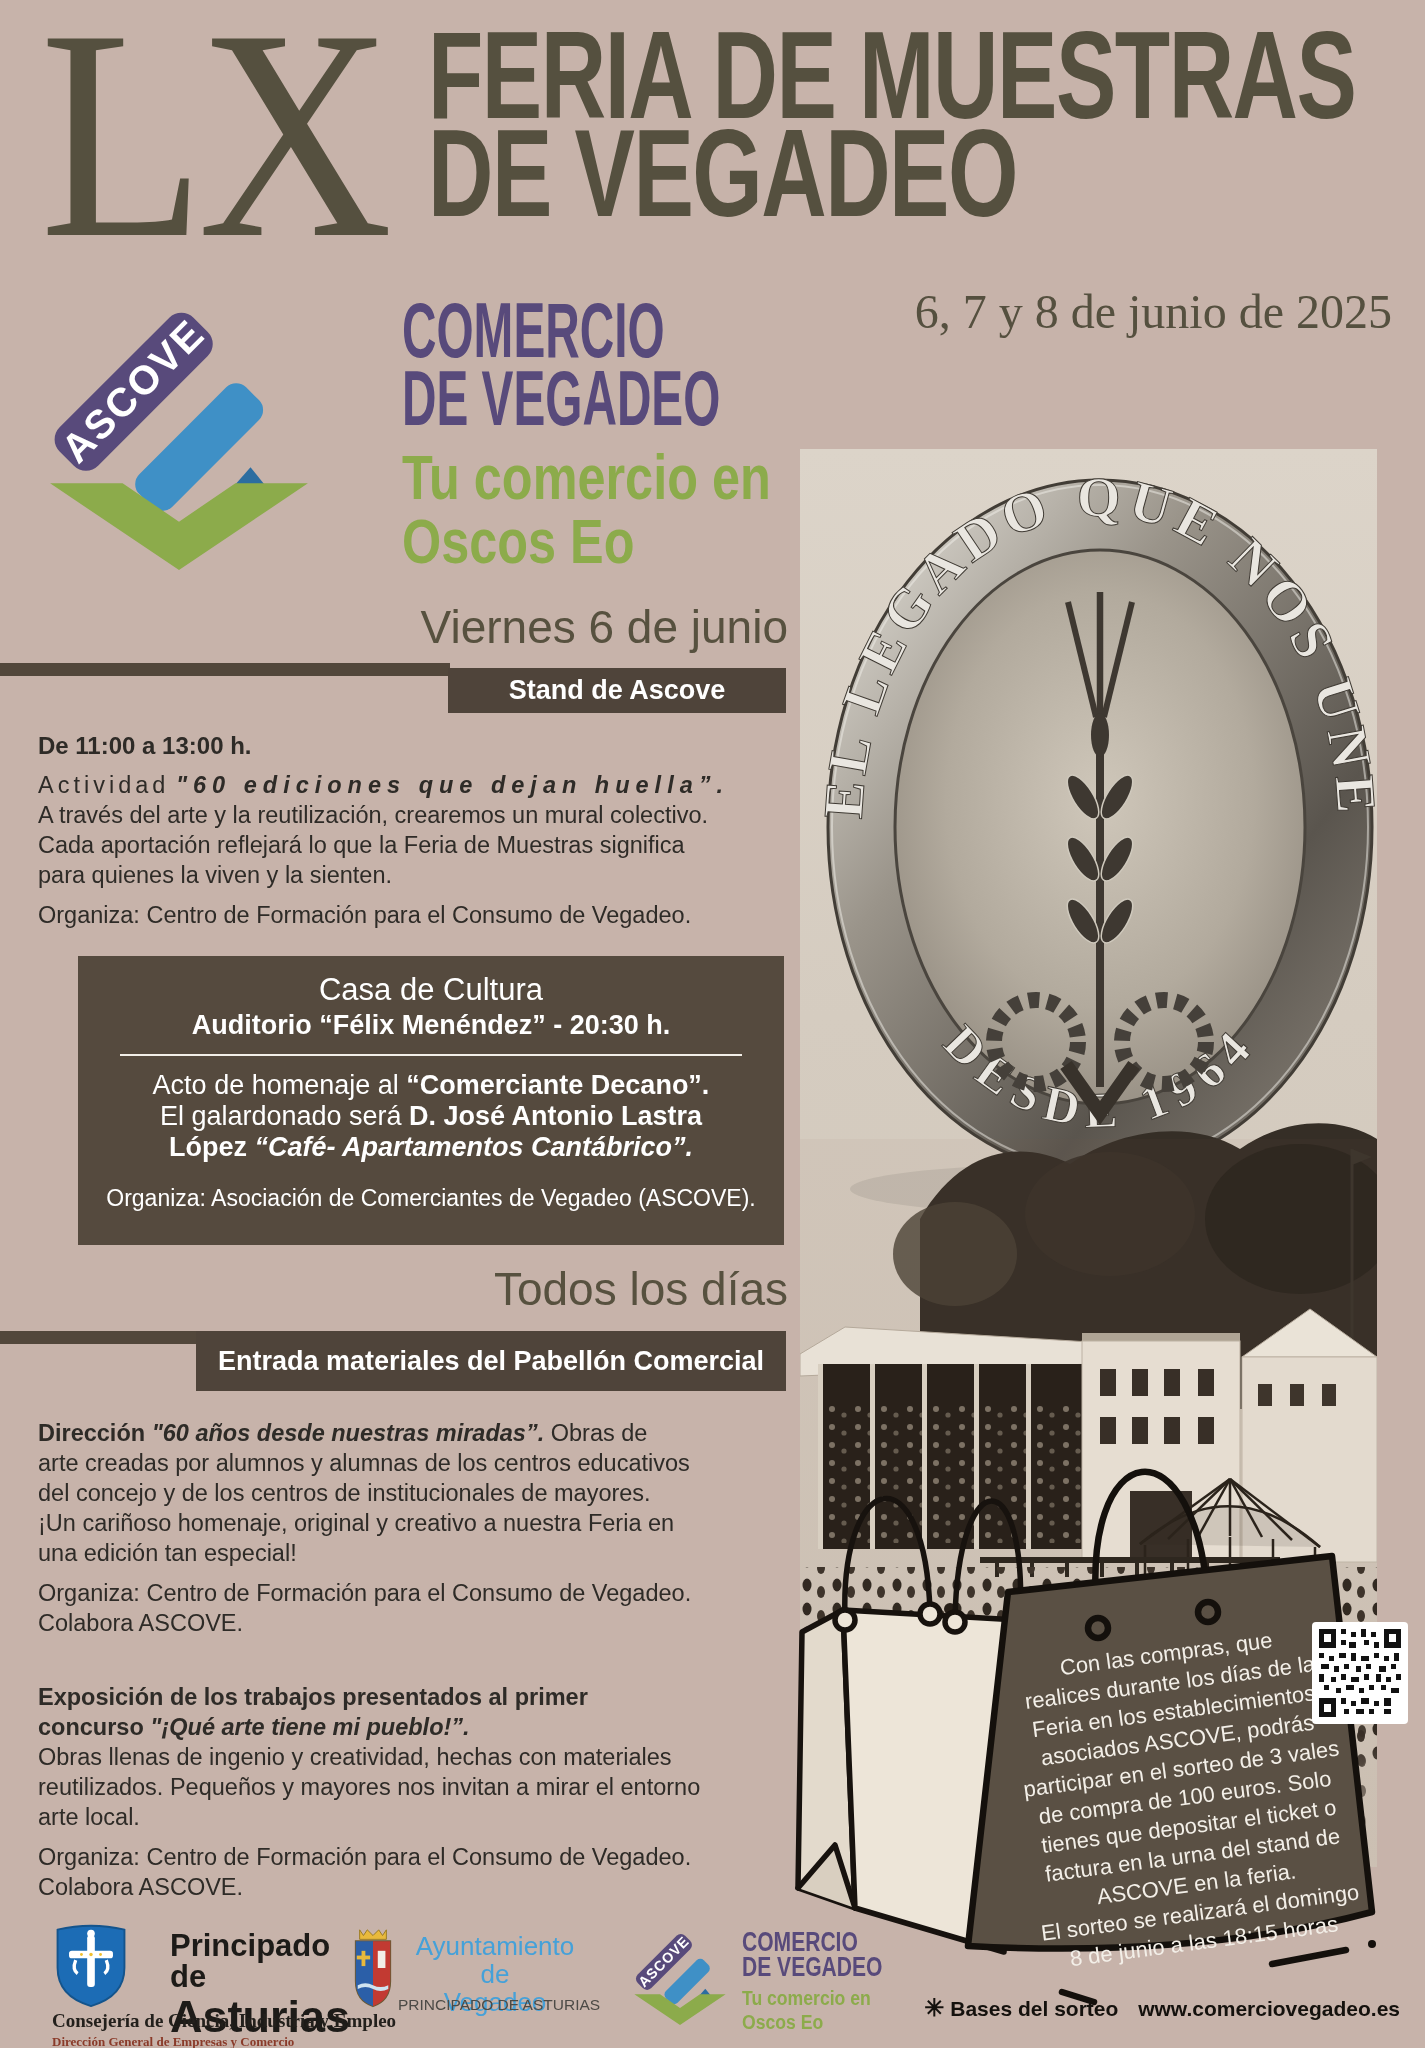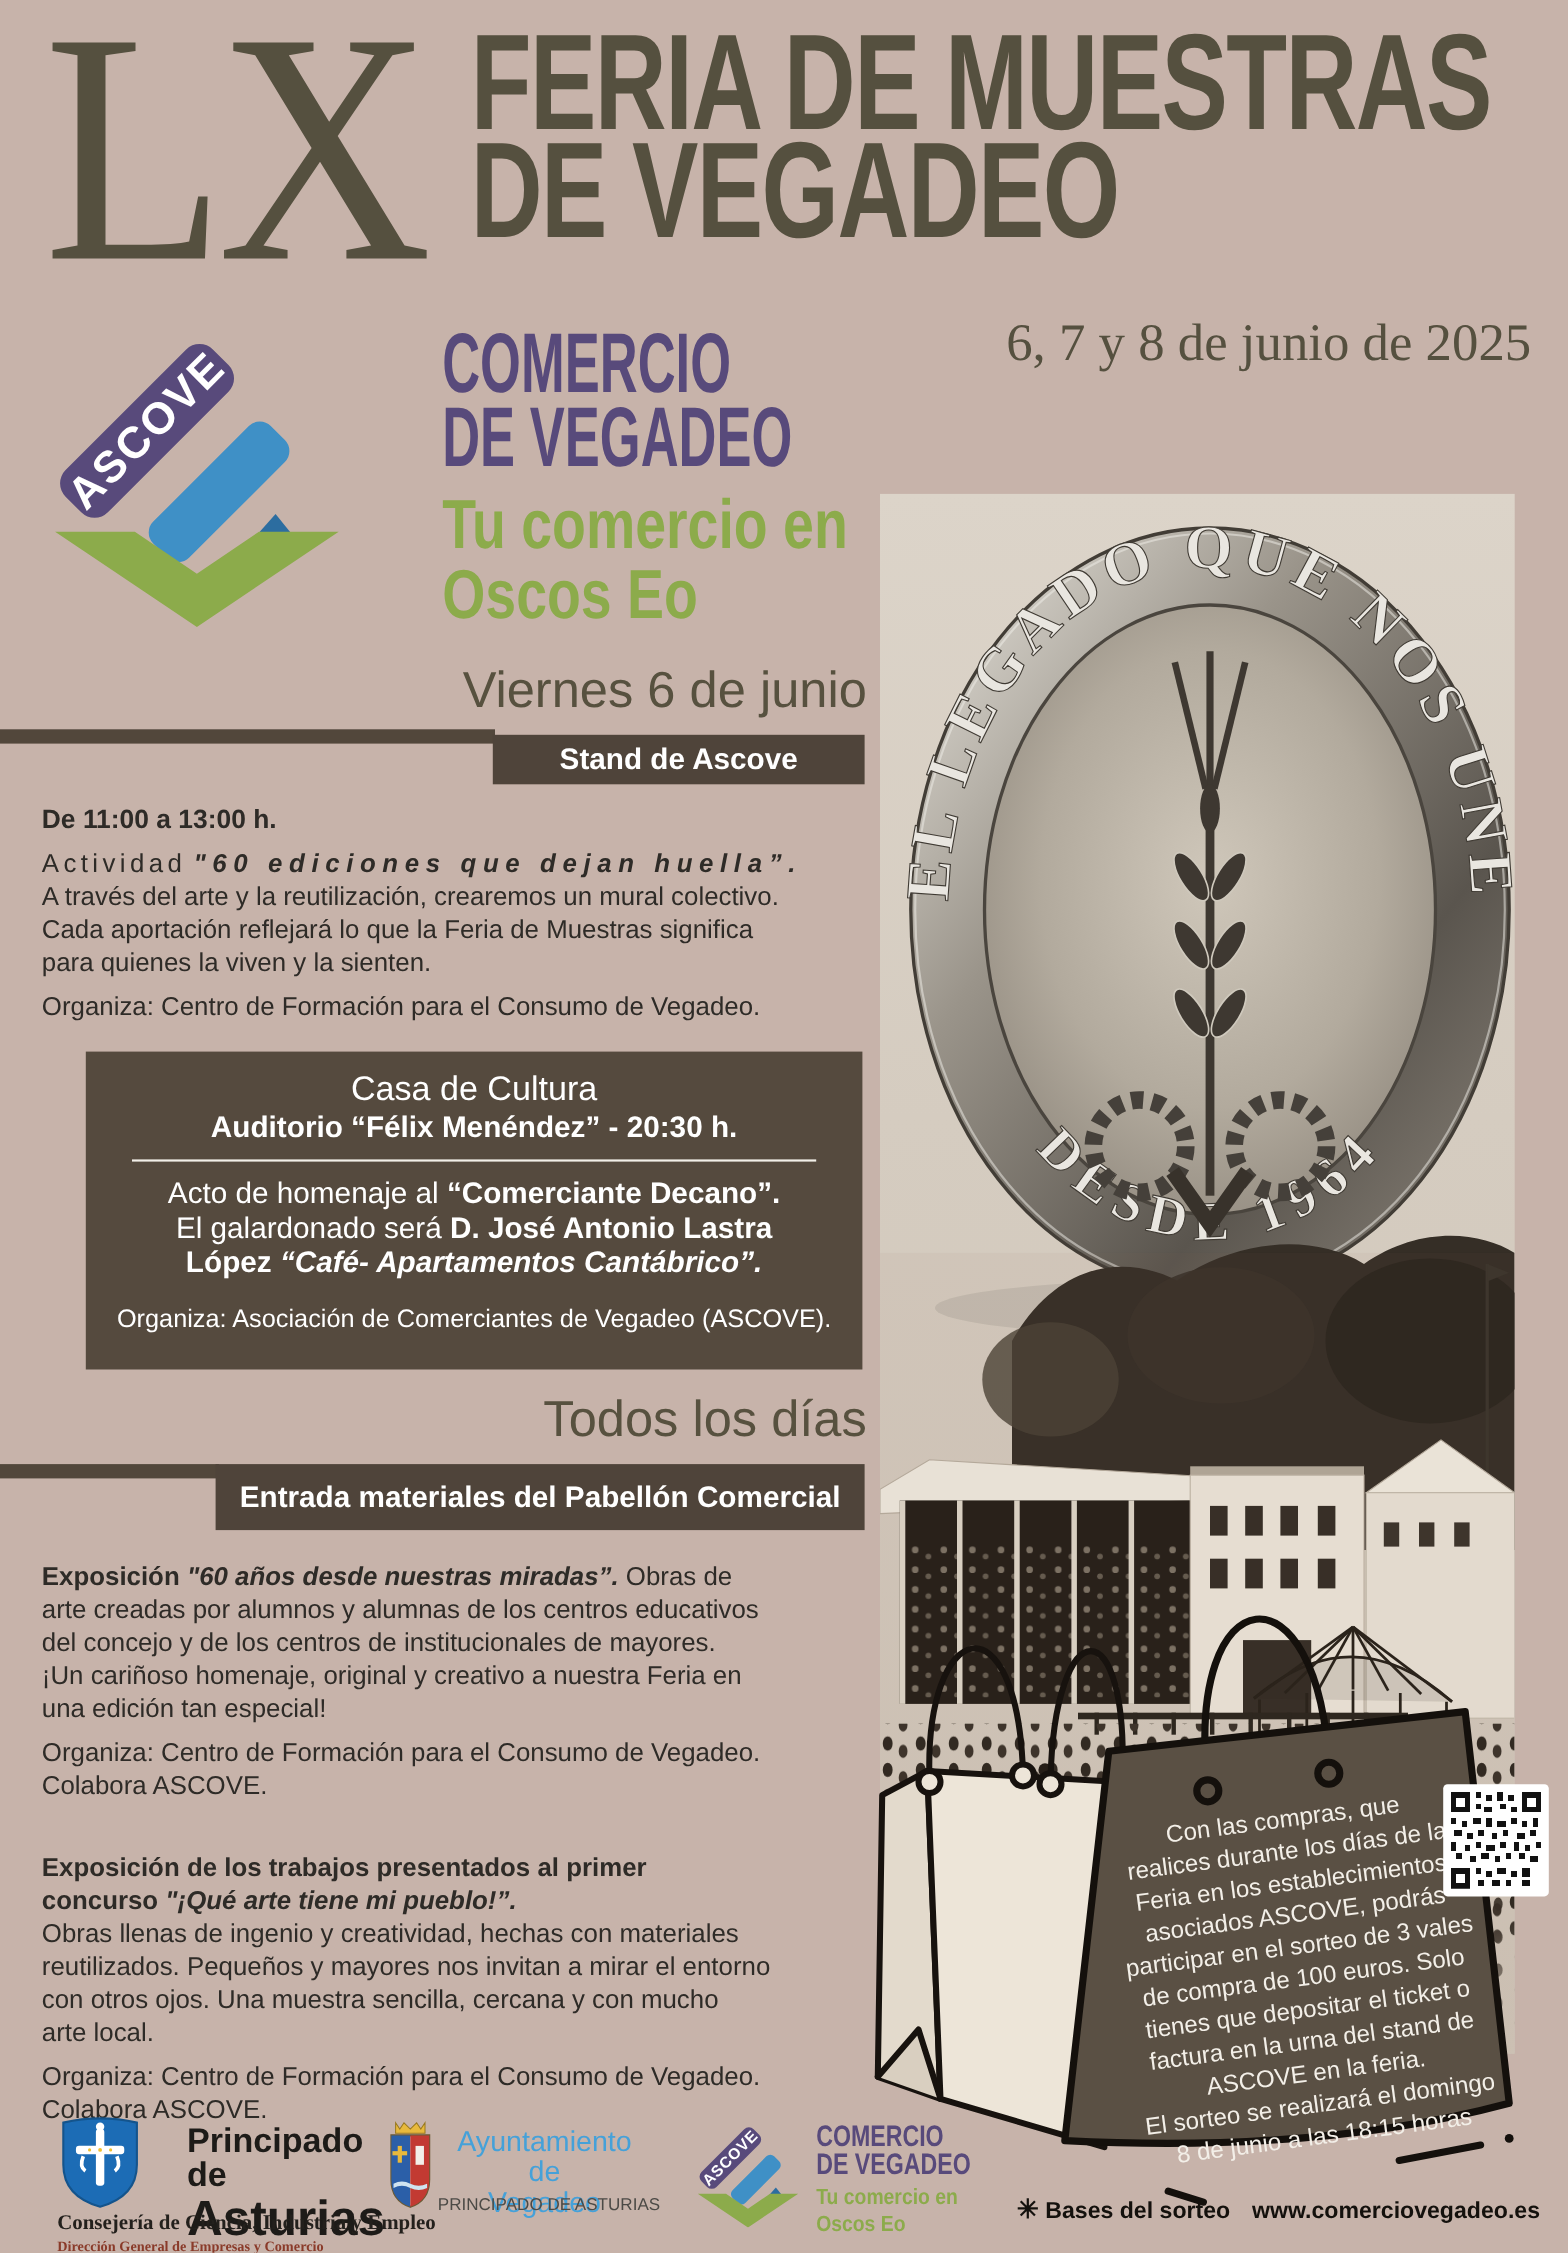--- a/index.html
+++ b/index.html
@@ -424,35 +424,34 @@
 </div>
 
 <div class="abs h-sec" style="top:1262px">Todos los días</div>
 <div class="abs rule" style="left:0;top:1331px;width:199px"></div>
 <div class="abs badge" style="left:196px;top:1331px;width:590px;height:60px">
   <span>Entrada materiales del Pabellón Comercial</span>
 </div>
 
 <div class="abs copy" style="left:38px;top:1418px;width:752px">
   <div class="ln">
-    <span class="b">Exposición </span><span class="bi">"60 años desde nuestras miradas”.</span><span> Obras de</span>
+    <span class="b">Dirección </span><span class="bi">"60 años desde nuestras miradas”.</span><span> Obras de</span>
   </div>
   <div class="ln">arte creadas por alumnos y alumnas de los centros educativos</div>
   <div class="ln">del concejo y de los centros de institucionales de mayores.</div>
   <div class="ln">¡Un cariñoso homenaje, original y creativo a nuestra Feria en</div>
   <div class="ln">una edición tan especial!</div>
   <div class="ln" style="margin-top:10px">Organiza: Centro de Formación para el Consumo de Vegadeo.</div>
   <div class="ln">Colabora ASCOVE.</div>
   <div class="ln b" style="margin-top:44px">Exposición de los trabajos presentados al primer</div>
   <div class="ln">
     <span class="b">concurso </span><span class="bi">"¡Qué arte tiene mi pueblo!”.</span>
   </div>
   <div class="ln">Obras llenas de ingenio y creatividad, hechas con materiales</div>
   <div class="ln">reutilizados. Pequeños y mayores nos invitan a mirar el entorno</div>
-  <div class="ln">con otros ojos. Una muestra sencilla, cercana y con mucho</div>
   <div class="ln">arte local.</div>
   <div class="ln" style="margin-top:10px">Organiza: Centro de Formación para el Consumo de Vegadeo.</div>
   <div class="ln">Colabora ASCOVE.</div>
 </div>
 
 <div class="abs ft-ast">
   <svg width="78" height="86" viewBox="0 0 80 90">
     <path d="M 5 8 Q 40 0 75 8 L 75 48 Q 75 78 40 88 Q 5 78 5 48 Z" fill="#1c6cb5" stroke="#14548c" stroke-width="2"></path>
     <rect x="36" y="14" width="8" height="54" rx="3" fill="#fff"></rect>
     <rect x="17" y="30" width="46" height="8" rx="3" fill="#fff"></rect>

